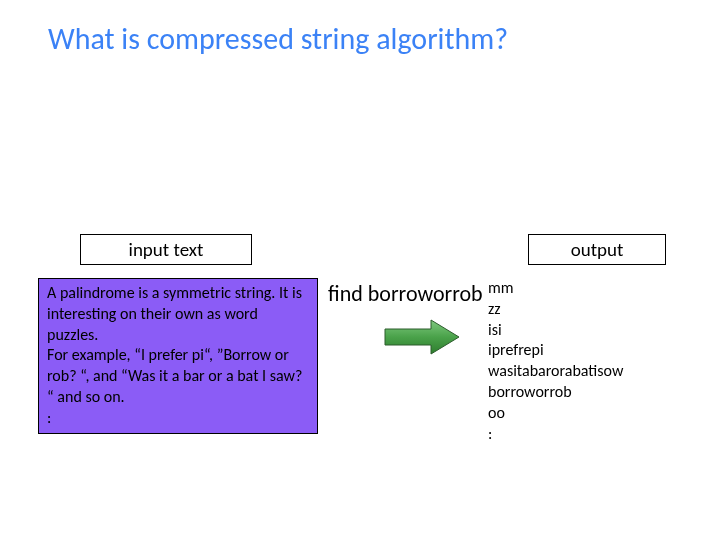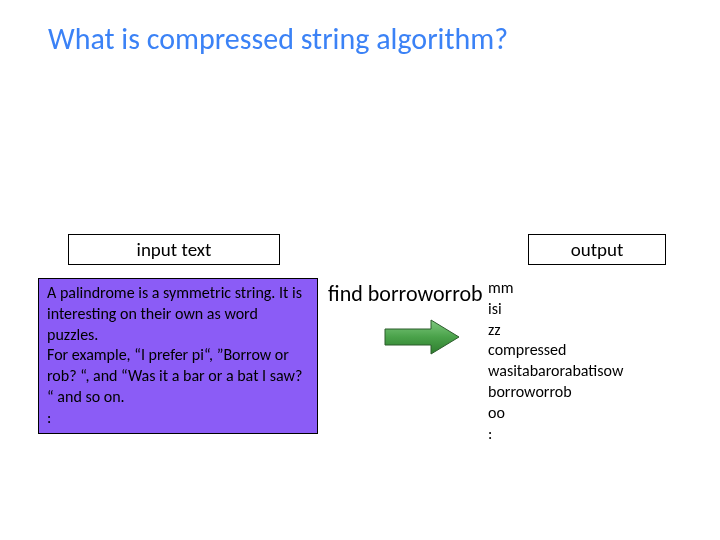--- a/index.html
+++ b/index.html
@@ -19,23 +19,23 @@
   }
   .label-box {
     background: #fff;
     border: 1px solid #000;
     font-size: 19px;
     text-align: center;
     padding: 3px 0;
     position: absolute;
   }
   .label-input {
-    left: 68px;
+    left: 80px;
     top: 234px;
-    width: 212px;
+    width: 172px;
   }
   .label-output {
     left: 528px;
     top: 234px;
     width: 138px;
   }
   .text-box {
     position: absolute;
     left: 38px;
     top: 278px;
@@ -86,20 +86,20 @@
         <stop offset="50%" stop-color="#4aa24a"></stop>
         <stop offset="100%" stop-color="#2e7d2e"></stop>
       </linearGradient>
     </defs>
     <polygon points="2,11 48,11 48,2 76,19 48,36 48,27 2,27" fill="url(#g)" stroke="#2d5c2d" stroke-width="1"></polygon>
   </svg>
 </div>
 
 <div class="output-list">
     <div>mm</div>
+    <div>zz</div>
     <div>isi</div>
-    <div>zz</div>
-    <div>compressed</div>
+    <div>iprefrepi</div>
     <div>wasitabarorabatisow</div>
     <div>borroworrob</div>
     <div>oo</div>
     <div> :</div>
   </div>
 
 </body></html>

